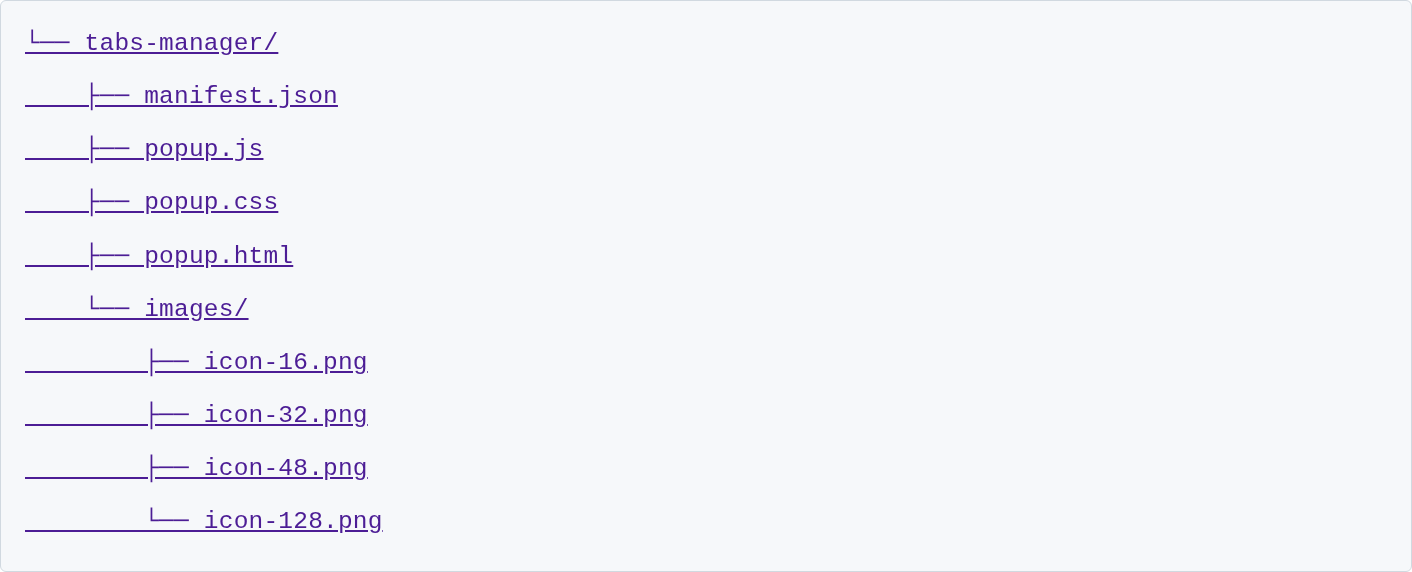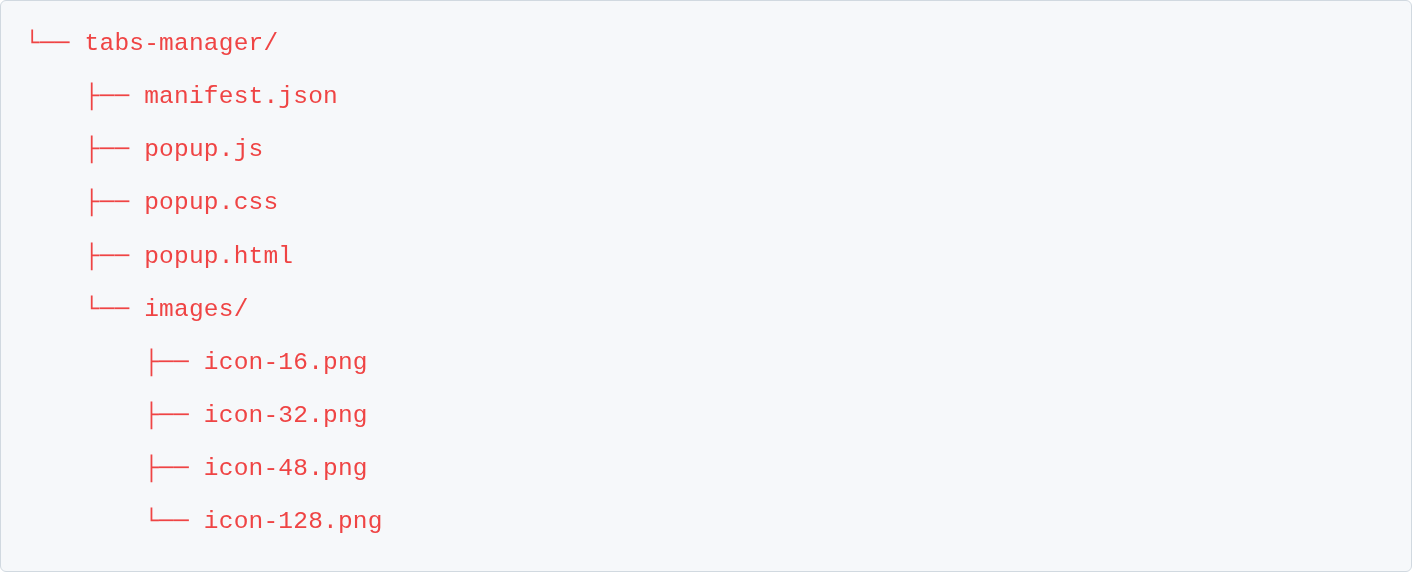--- a/index.html
+++ b/index.html
@@ -18,23 +18,24 @@
       border-radius: 6px;
       padding: 16px 24px;
       width: 1412px;
       height: 572px;
       overflow: hidden;
     }
     pre {
       font-family: ui-monospace, SFMono-Regular, "SF Mono", Menlo, Consolas, "Liberation Mono", monospace;
       font-size: 24.5px;
       line-height: 2.17;
-      color: #ef4444;
+      color: #4c1d95;
       white-space: pre;
       letter-spacing: 0.2px;
+      text-decoration: underline;
     }
   </style>
 </head>
 <body>
 
 <div class="code-block">
   <pre><span>└── tabs-manager/</span>
 <span>    ├── manifest.json</span>
 <span>    ├── popup.js</span>
 <span>    ├── popup.css</span>

